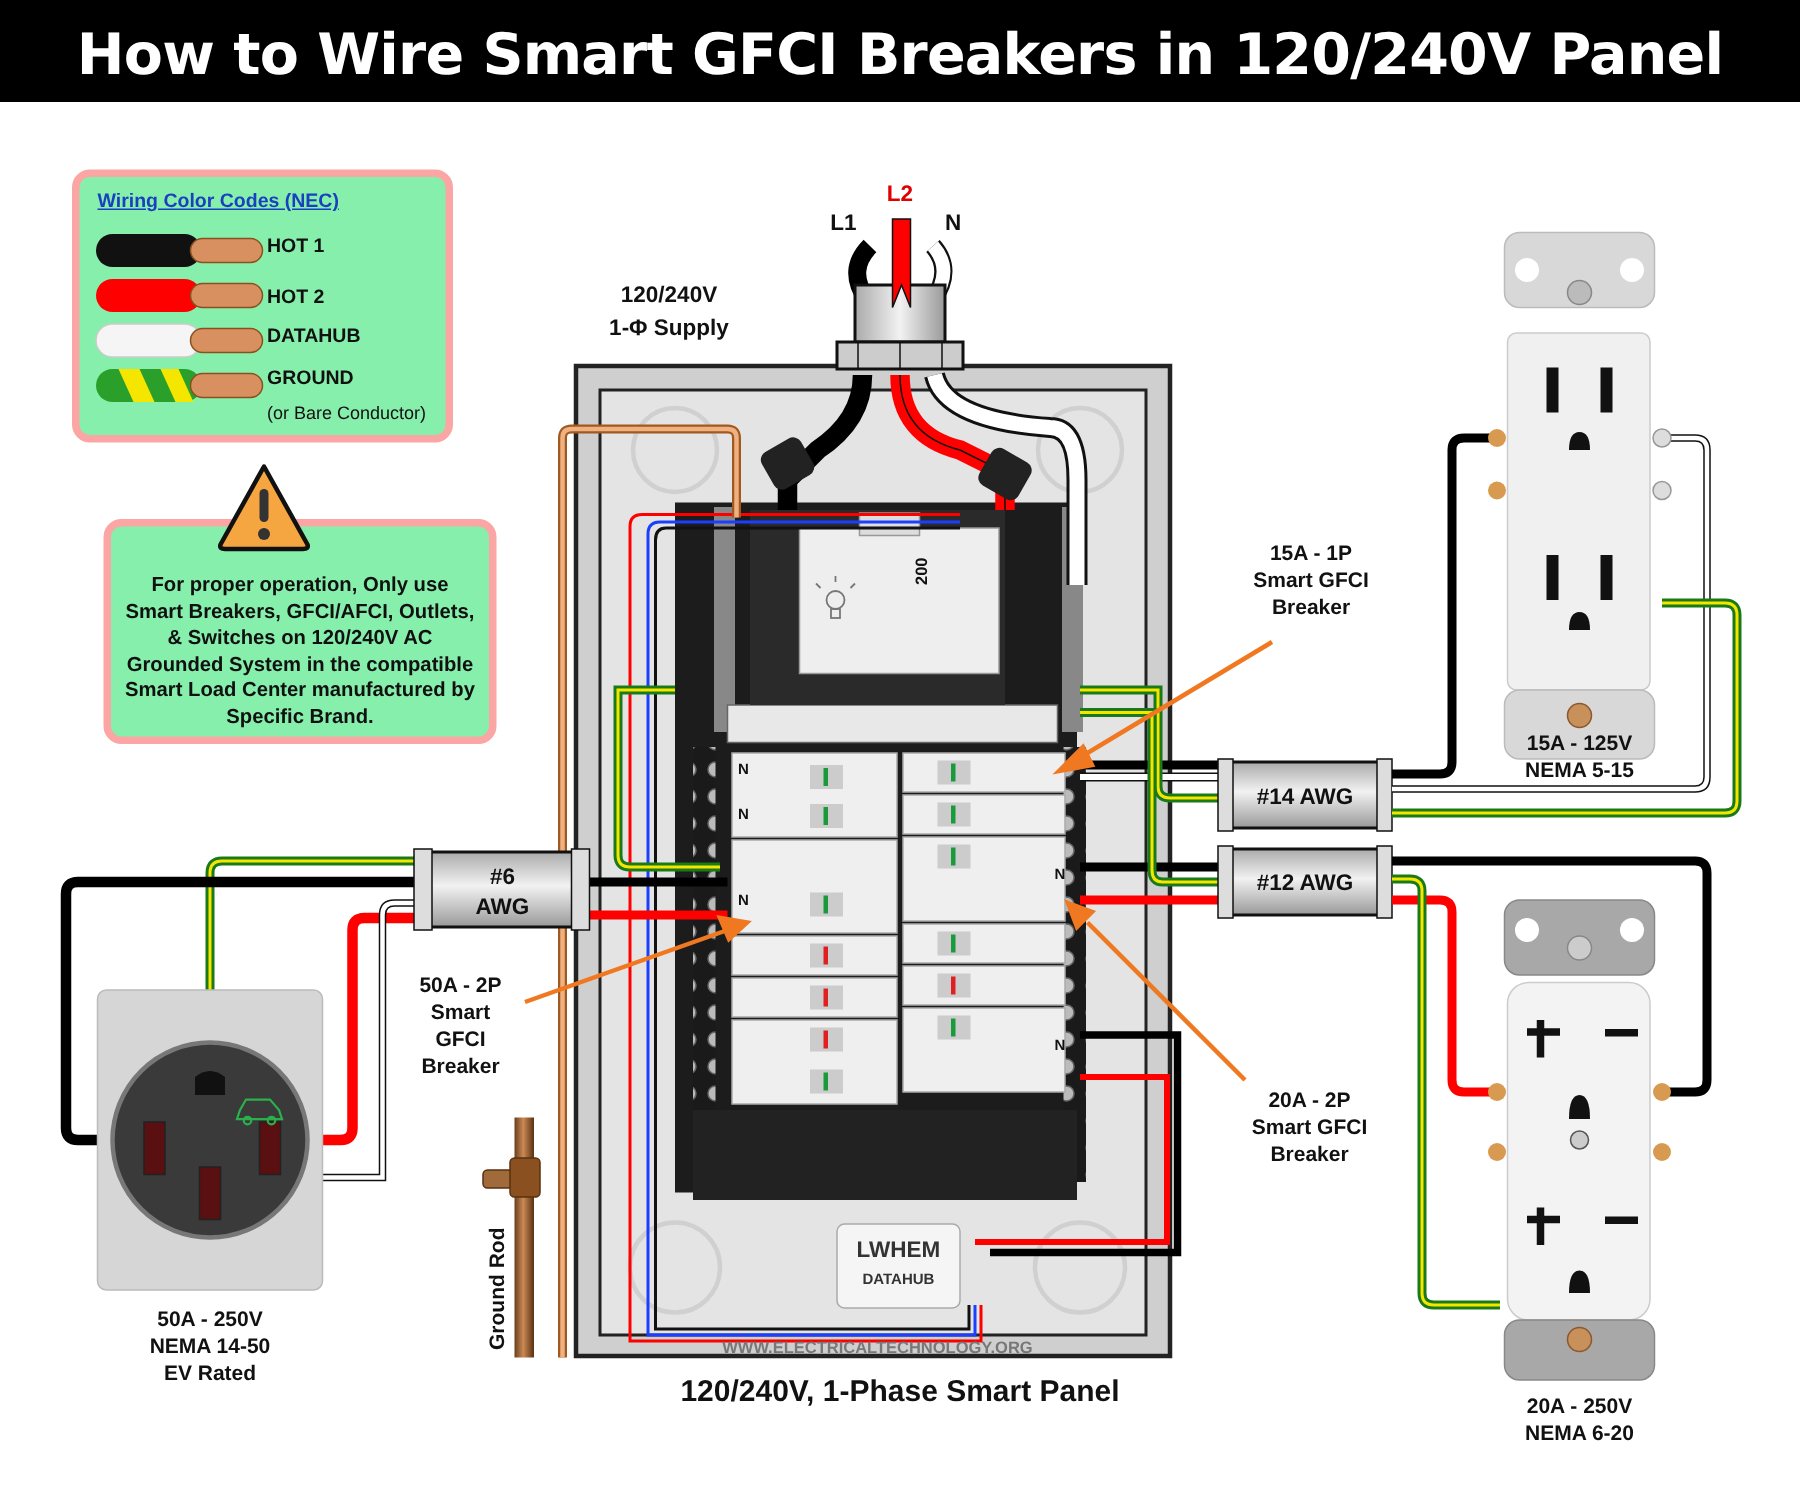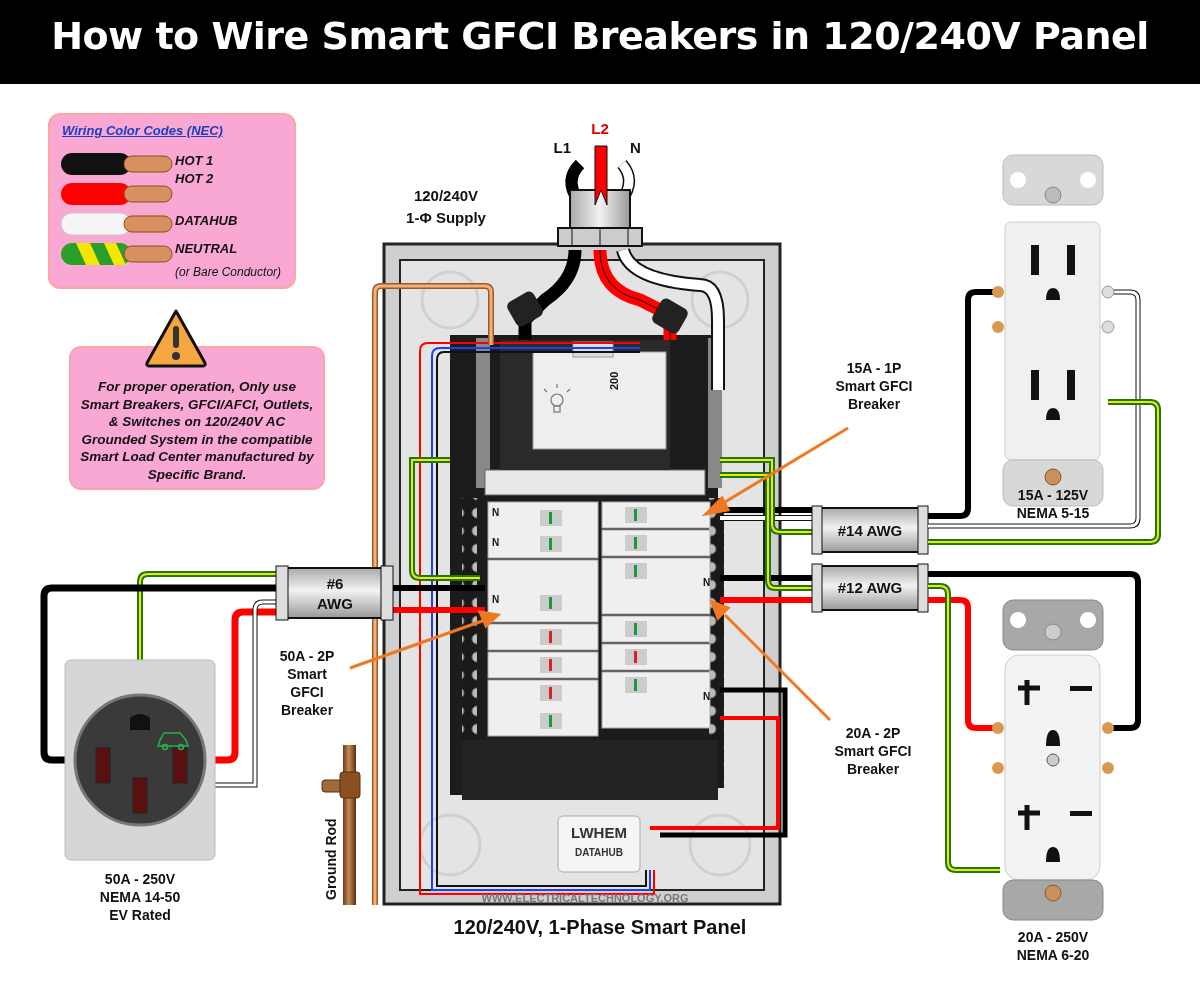--- a/index.html
+++ b/index.html
@@ -1,19 +1,19 @@
 <!DOCTYPE html>
 <html><head>
 <meta charset="utf-8">
 <style>
   html,body{margin:0;padding:0;background:#fff;}
   body{width:1200px;height:1000px;position:relative;overflow:hidden;font-family:"Liberation Sans",sans-serif;}
-  .title-bar{position:absolute;left:0;top:0;width:1200px;height:84px;background:#000;color:#fff;
+  .title-bar{position:absolute;left:0;top:0;width:1200px;height:68px;background:#000;color:#fff;
     font-family:"DejaVu Sans",sans-serif;font-weight:bold;font-size:38px;text-align:center;line-height:72px;letter-spacing:-0.5px;}
-  .box{position:absolute;background:#f9a8d4;border:2px solid #fca5a5;border-radius:12px;font-style:italic;}
+  .box{position:absolute;background:#86efac;border:5px solid #fca5a5;border-radius:12px;}
   svg text{font-family:"Liberation Sans",sans-serif;font-weight:bold;}
   #diagram{position:absolute;left:0;top:72px;}
   .legend-title{position:absolute;left:12px;top:8px;font-size:13px;font-weight:bold;color:#1a3fbf;text-decoration:underline;}
   .legend-item{position:absolute;left:125px;font-size:13px;font-weight:bold;color:#111;}
   .legend-sub{position:absolute;left:125px;font-size:12px;color:#111;}
   .warn-text{position:absolute;left:6px;right:6px;top:30px;font-size:13.5px;font-weight:bold;text-align:center;line-height:1.3;color:#111;}
 </style>
 </head>
 <body>
 
@@ -34,23 +34,23 @@
       <rect x="5" y="68" width="70" height="22" rx="11" fill="#f5f5f5" stroke="#ccc"></rect>
       <rect x="68" y="71" width="48" height="16" rx="8" fill="#d89060" stroke="#8a5020" stroke-width="1"></rect>
     </g>
     <g>
       <rect x="5" y="98" width="70" height="22" rx="11" fill="#2aa02a"></rect>
       <path d="M20 98 L34 98 L44 120 L30 120Z M48 98 L60 98 L70 120 L58 120Z" fill="#f5e600"></path>
       <rect x="68" y="101" width="48" height="16" rx="8" fill="#d89060" stroke="#8a5020" stroke-width="1"></rect>
     </g>
   </svg>
   <div class="legend-item" style="top:38px;">HOT 1</div>
-  <div class="legend-item" style="top:56px;">HOT 2</div>
+  <div class="legend-item" style="top:72px;">HOT 2</div>
   <div class="legend-item" style="top:98px;">DATAHUB</div>
-  <div class="legend-item" style="top:126px;">NEUTRAL</div>
+  <div class="legend-item" style="top:126px;">GROUND</div>
   <div class="legend-sub" style="top:150px;">(or Bare Conductor)</div>
 </div>
 
 <div class="box" style="left:49px;top:346px;width:252px;height:140px;margin-left:20px;">
   <div class="warn-text">For proper operation, Only use Smart Breakers, GFCI/AFCI, Outlets, &amp; Switches on 120/240V AC Grounded System in the compatible Smart Load Center manufactured by Specific Brand.</div>
 </div>
 <svg width="64" height="60" style="position:absolute;left:144px;top:308px;">
   <path d="M32 3 L61 55 Q62 58 58 58 L6 58 Q2 58 3 55 Z" fill="#f5a640" stroke="#111" stroke-width="3" stroke-linejoin="round"></path>
   <rect x="29" y="18" width="6" height="22" rx="3" fill="#333"></rect>
   <circle cx="32" cy="48" r="4" fill="#333"></circle>

